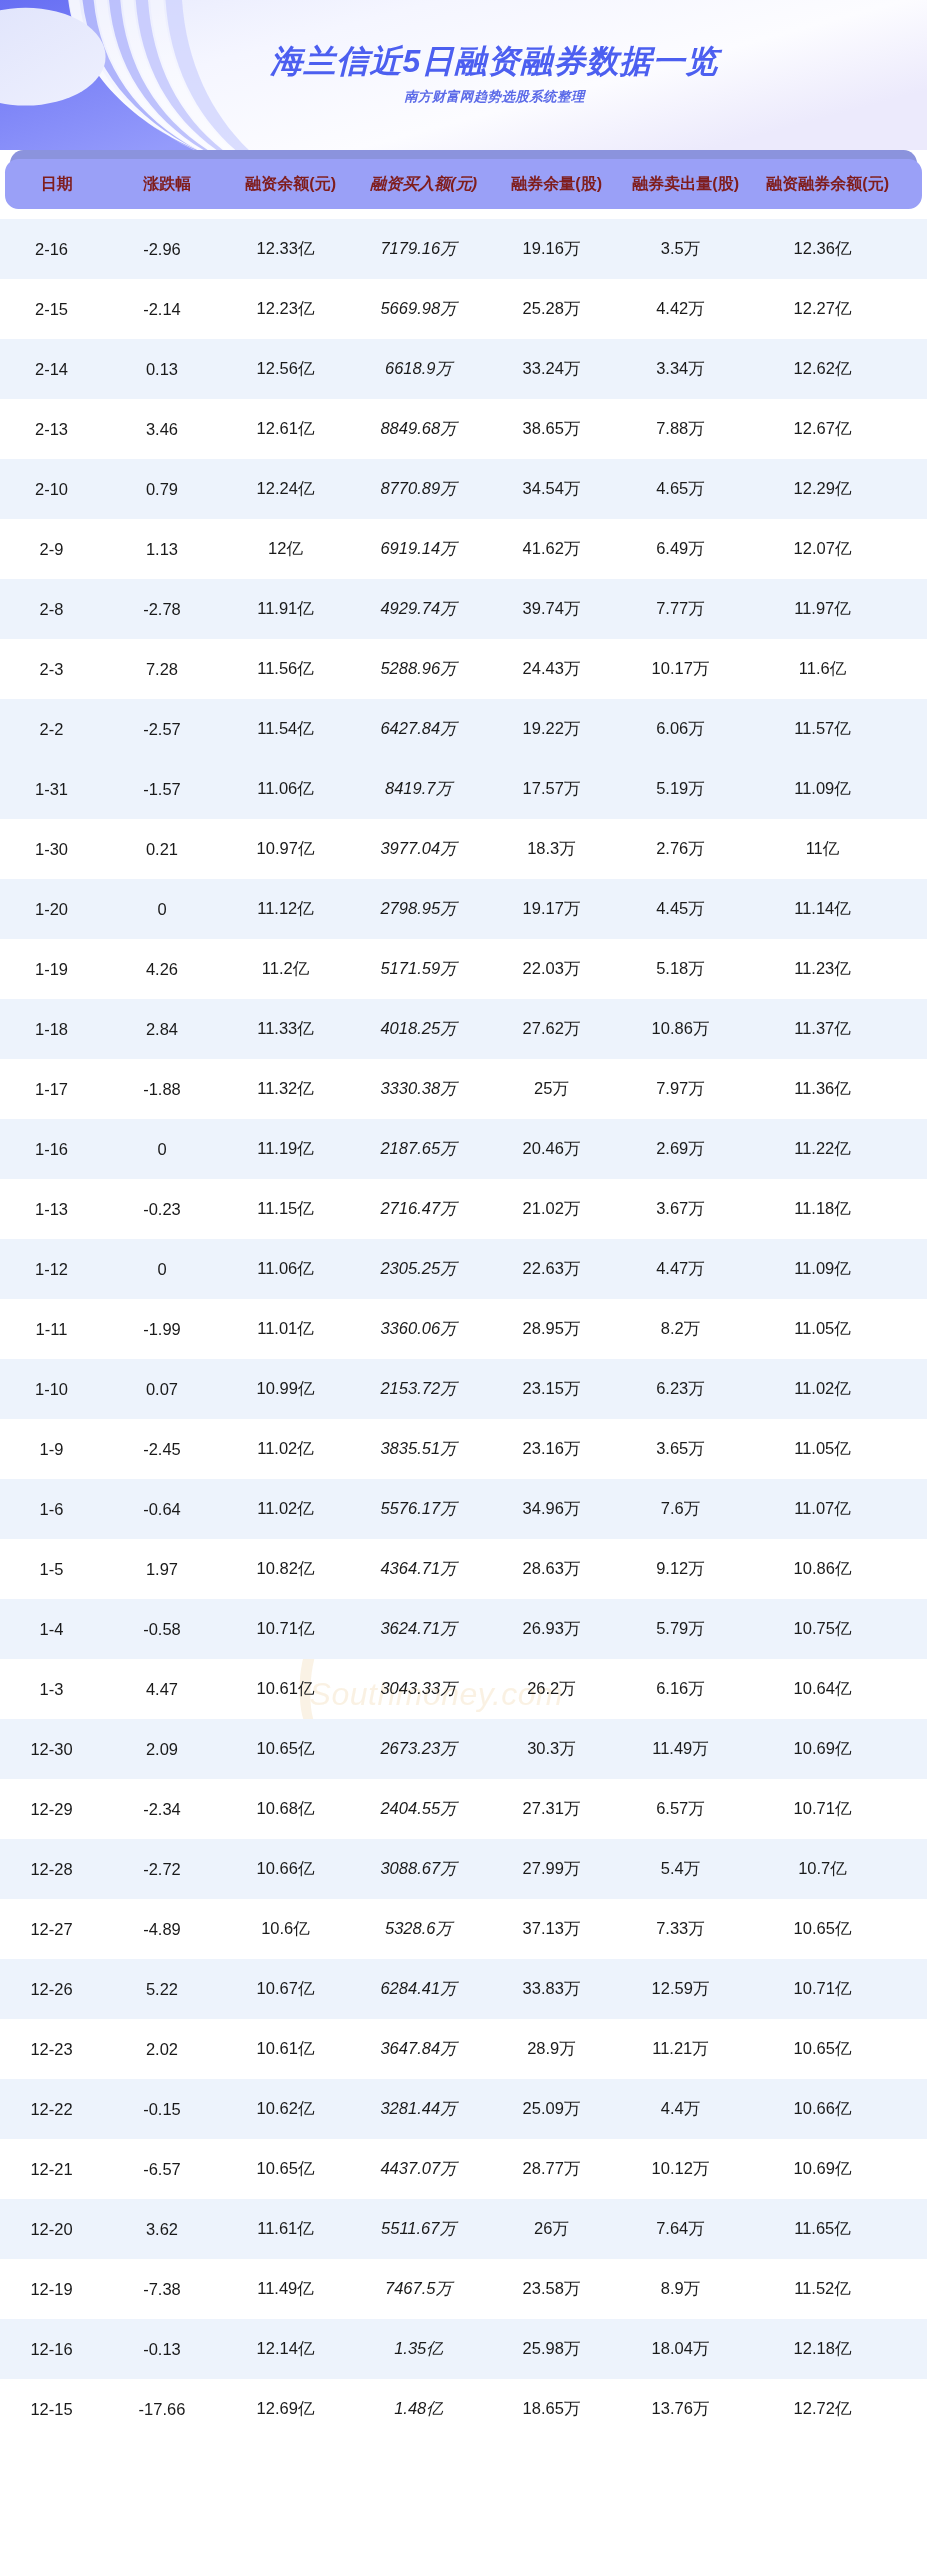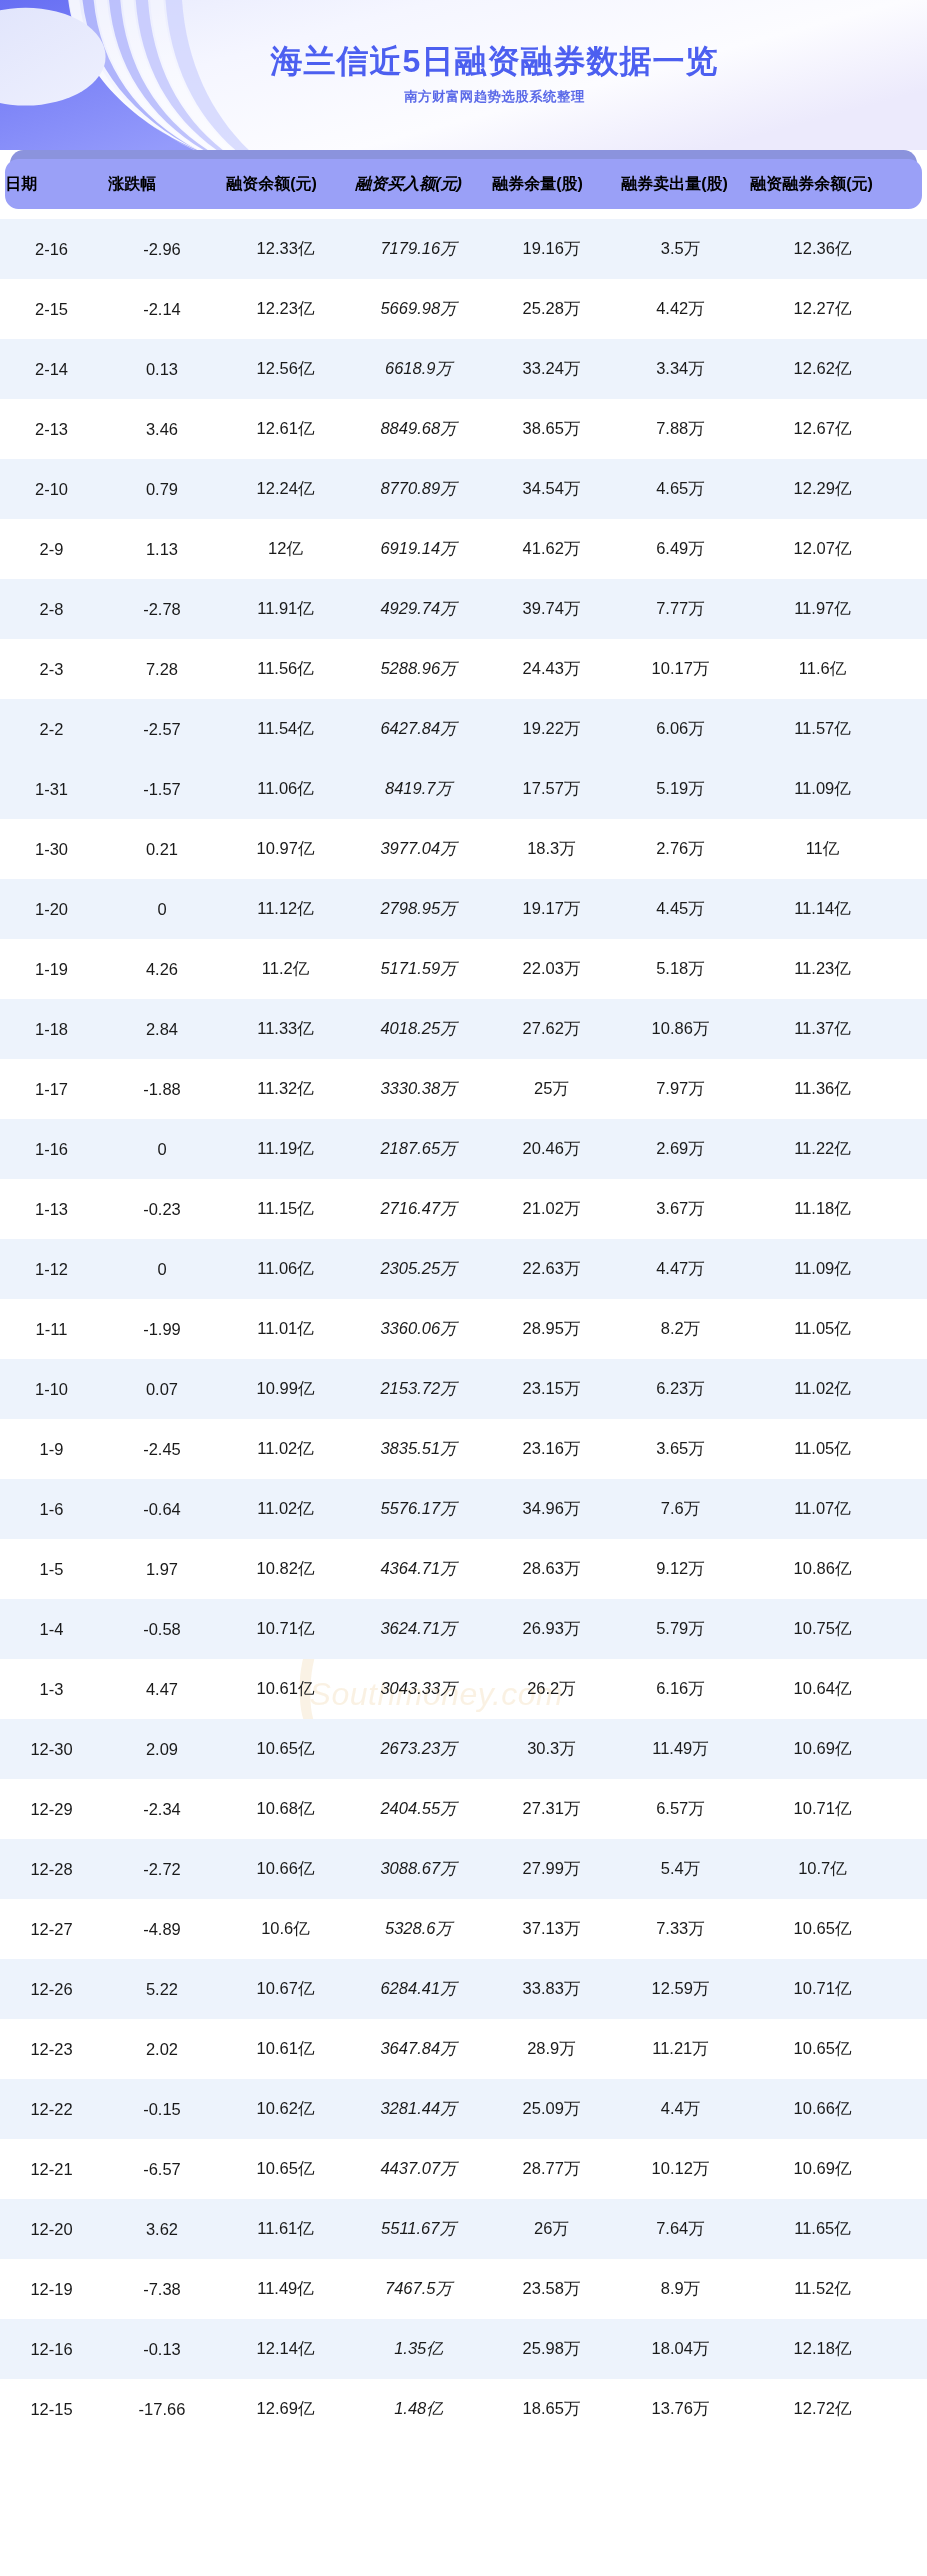--- a/index.html
+++ b/index.html
@@ -31,20 +31,21 @@
   .hero-title-wrap {
     position: absolute;
     left: 0; right: 0;
     top: 0;
     height: 150px;
     display: flex;
     flex-direction: column;
     align-items: center;
     justify-content: center;
     padding-left: 62px;
+    font-style: italic;
   }
   .hero-title {
     font-size: 32px;
     font-weight: bold;
     color: #4c5ff0;
     letter-spacing: 1px;
     line-height: 1.1;
     text-align: center;
     white-space: nowrap;
   }
@@ -78,23 +79,24 @@
     left: 5.2px;
     right: 5.2px;
     top: 9.3px;
     height: 50px;
     background: #9aa0f7;
     border-radius: 13.4px;
     display: flex;
     align-items: center;
   }
   .thead-bar .cell {
-    color: #000000;
+    color: #7f1d1d;
     font-size: 16px;
     font-weight: bold;
+    text-align: center;
     letter-spacing: 0px;
     white-space: nowrap;
   }
 
   
   .tbody {
     position: relative;
     width: 927px;
     background: #ffffff;
     padding-top: 4.1px;

